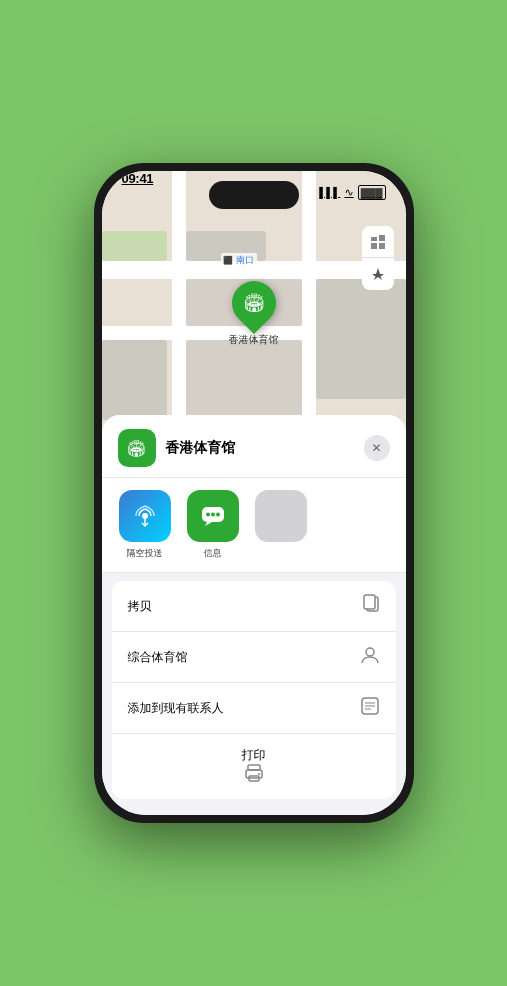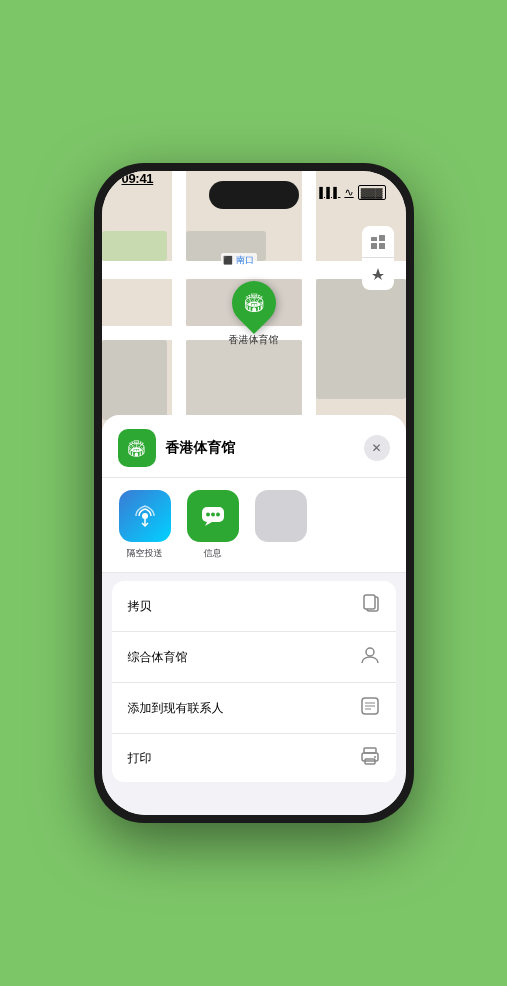--- a/index.html
+++ b/index.html
@@ -278,21 +278,21 @@
       overflow: hidden;
     }
     .action-item {
       display: flex;
       align-items: center;
       justify-content: space-between;
       padding: 13px 16px;
       border-bottom: 1px solid #e5e5ea;
       cursor: pointer;
     }
-    .action-item:last-child { border-bottom: none; }
+    .action-item:last-child { border-bottom: none; flex-direction: column; }
     .action-text {
       font-size: 12px;
       color: #000;
     }
     .action-icon-right {
       font-size: 16px;
       color: #3c3c43;
       opacity: 0.7;
     }
   </style>

